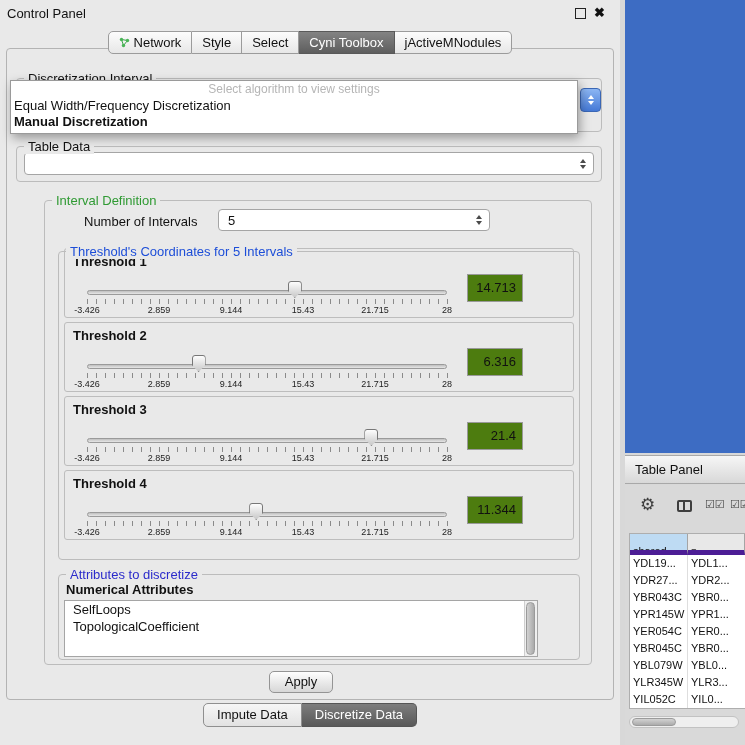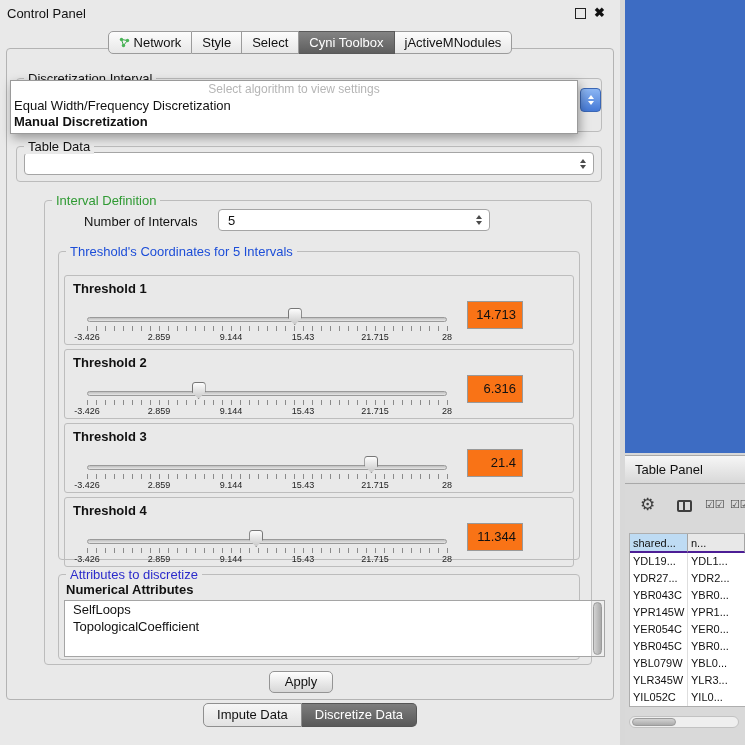--- a/index.html
+++ b/index.html
@@ -41,34 +41,34 @@
 .combo{position:absolute;height:23px;background:#fff;border:1px solid #a5a5a5;border-radius:4px;display:flex;align-items:center;padding-left:9px;font-size:13px;cursor:default}
 #combo-table{left:24px;top:152px;width:570px}
 #combo-noi{left:218px;top:209px;width:272px;height:22px}
 .spin{position:absolute;right:7px;top:50%;transform:translateY(-50%);display:flex;flex-direction:column;gap:2px}
 
 #iv-group{left:44px;top:200px;width:548px;height:465px}
 #iv-label{left:52px;top:193px;color:#2f9a33}
 #noi-label{position:absolute;left:84px;top:214px;font-weight:normal;font-size:13px}
 #thr-group{left:58px;top:251px;width:522px;height:309px}
 #thr-label{left:66px;top:244px;color:#1d4ed8}
-#thr-list{position:absolute;left:64px;top:275px;width:609px}
+#thr-list{position:absolute;left:64px;top:248px;width:609px}
 
 .th-box{position:relative;width:510px;height:70px;border:1px solid #bdbdbd;border-radius:3px;margin-bottom:4px}
 .th-label{position:absolute;left:8px;top:5px;font-weight:bold;font-size:13px}
 .track{position:absolute;left:22px;top:41px;width:360px;height:5px;background:linear-gradient(#bfbfbf,#e6e6e6);border:1px solid #9a9a9a;border-radius:3px}
 .ticks{position:absolute;left:22px;top:50px;width:361px;height:5px;background:repeating-linear-gradient(to right,#8a8a8a 0 1px,transparent 1px 9px)}
 .thumb{position:absolute;top:32px;width:14px;height:17px;background:linear-gradient(#fdfdfd,#c9c9c9);border:1px solid #777;clip-path:polygon(0 0,100% 0,100% 58%,50% 100%,0 58%);border-radius:3px;cursor:default}
 .tickl{position:absolute;top:56px;font-size:9px;color:#222;transform:translateX(-50%);white-space:nowrap}
-.val{position:absolute;left:402px;top:25px;width:56px;height:28px;background:#f97316;border:1px solid #999;font-size:13px;line-height:26px;text-align:right;padding-right:6px}
+.val{position:absolute;left:402px;top:25px;width:56px;height:28px;background:#4d7c0f;border:1px solid #999;font-size:13px;line-height:26px;text-align:right;padding-right:6px}
 
 #attr-group{left:58px;top:574px;width:522px;height:86px}
 #attr-label{left:66px;top:567px;color:#2b2bcb}
 #numattr-label{position:absolute;left:66px;top:582px;font-weight:bold;font-size:13px}
-#attr-list{position:absolute;left:64px;top:600px;width:541px;height:57px;background:#fff;border:1px solid #a5a5a5;overflow:hidden}
+#attr-list{position:absolute;left:64px;top:600px;width:474px;height:57px;background:#fff;border:1px solid #a5a5a5;overflow:hidden}
 .attr-item{font-size:13px;line-height:17px;padding-left:8px;white-space:nowrap}
 .attr-sb{position:absolute;right:0;top:0;width:13px;height:100%;background:#efefef;border-left:1px solid #cfcfcf}
 .attr-thumb{position:absolute;left:1px;top:1px;width:9px;height:53px;background:linear-gradient(to right,#d2d2d2,#aaaaaa);border:1px solid #9a9a9a;border-radius:5px}
 
 .apply{position:absolute;left:269px;top:671px;width:64px;height:22px;background:linear-gradient(#fefefe,#d7d7d7);border:1px solid #949494;border-radius:5px;font-size:13px;text-align:center;line-height:20px;cursor:default}
 
 .btabs{position:absolute;left:0;top:703px;width:620px;display:flex;justify-content:center}
 .btab{height:24px;padding:0 13px;font-size:13px;line-height:22px;background:linear-gradient(#f6f6f6,#e2e2e2);border:1px solid #8f8f8f;border-left:none;cursor:default}
 .btab:first-child{border-left:1px solid #8f8f8f;border-radius:5px 0 0 5px}
 .btab:last-child{border-radius:0 5px 5px 0}
@@ -81,21 +81,21 @@
 .tp-header{position:absolute;left:625px;top:455px;width:120px;height:29px;background:linear-gradient(#f6f6f6,#d8d8d8);border-top:1px solid #a8a8a8;border-bottom:1px solid #a8a8a8;font-size:13px;line-height:28px;padding-left:10px}
 .tp-body{position:absolute;left:625px;top:485px;width:120px;height:260px;background:#d9d9d9}
 .gear{position:absolute;left:640px;top:494px;font-size:17px;color:#3e3e3e;cursor:default}
 .col-ico{position:absolute;left:677px;top:500px;width:15px;height:12px;border:2px solid #3e3e3e;border-radius:2px;cursor:default}
 .col-ico::before{content:"";position:absolute;left:4px;top:0;width:2px;height:100%;background:#3e3e3e}
 .checks{position:absolute;top:498px;font-size:11px;color:#3e3e3e;cursor:default}
 .ck-a{left:705px}
 .ck-b{left:730px}
 .ttable{position:absolute;left:629px;top:533px;width:116px;background:#fff;border:1px solid #aeaeae;border-right:none}
 .thead{display:flex}
-.hcell{font-size:11px;height:19px;line-height:18px;padding:0 3px;border-right:1px solid #a4a4a4;border-bottom:2px solid #4c1d95;overflow:hidden;white-space:nowrap;cursor:default}
+.hcell{font-size:11px;height:19px;line-height:18px;padding:8px 3px;border-right:1px solid #a4a4a4;border-bottom:5px solid #4c1d95;overflow:hidden;white-space:nowrap;cursor:default}
 .hcell.c0{width:58px;background:#bedbf3}
 .hcell.c1{flex:1;background:#e8e8e8}
 .trow{display:flex;height:17px}
 .tcell{font-size:11px;line-height:17px;padding:0 3px;border-right:1px solid #dedede;overflow:hidden;white-space:nowrap}
 .tcell.c0{width:58px}
 .tcell.c1{flex:1;border-right:none}
 .hscroll{position:absolute;left:629px;top:716px;width:110px;height:12px;background:#efefef;border:1px solid #c2c2c2;border-radius:6px}
 .hthumb{position:absolute;left:2px;top:1px;width:44px;height:8px;background:linear-gradient(#d2d2d2,#ababab);border:1px solid #9b9b9b;border-radius:4px}
 </style>
 </head>

